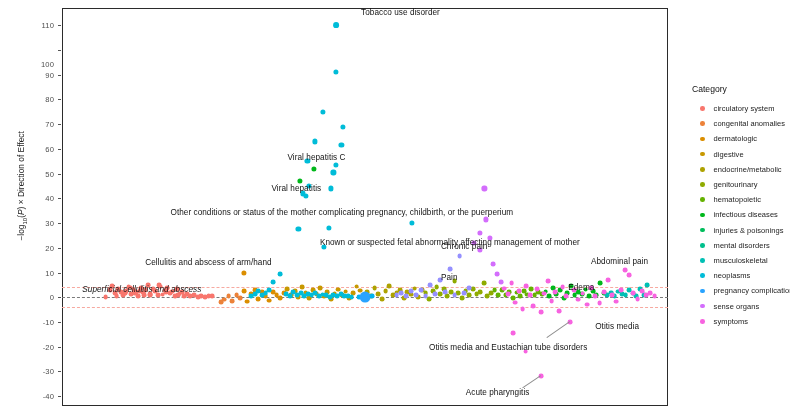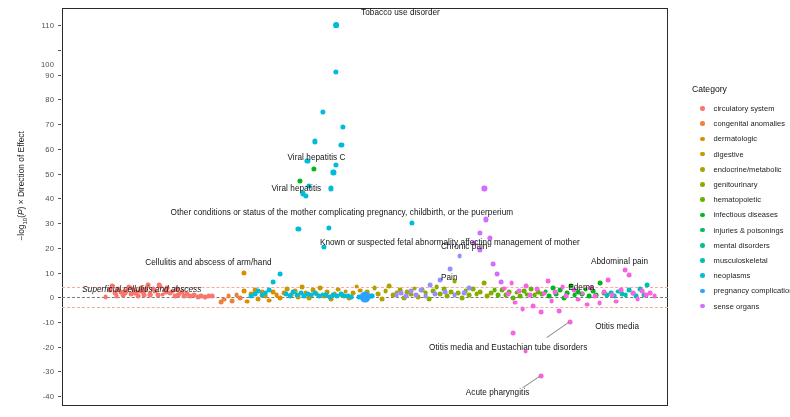--- a/index.html
+++ b/index.html
@@ -457,16 +457,20 @@
           <span class="legend-label">neoplasms</span>
         </div>
         <div class="legend-row">
           <span class="legend-dot" style="background: rgb(41, 163, 255);"></span>
           <span class="legend-label">pregnancy complications</span>
         </div>
         <div class="legend-row">
           <span class="legend-dot" style="background: rgb(211, 109, 252);"></span>
           <span class="legend-label">sense organs</span>
         </div>
+        <div class="legend-row">
+          <span class="legend-dot" style="background: rgb(247, 99, 224);"></span>
+          <span class="legend-label">symptoms</span>
+        </div>
       </div>
   </div>
 
 </div>
 
 </body></html>

